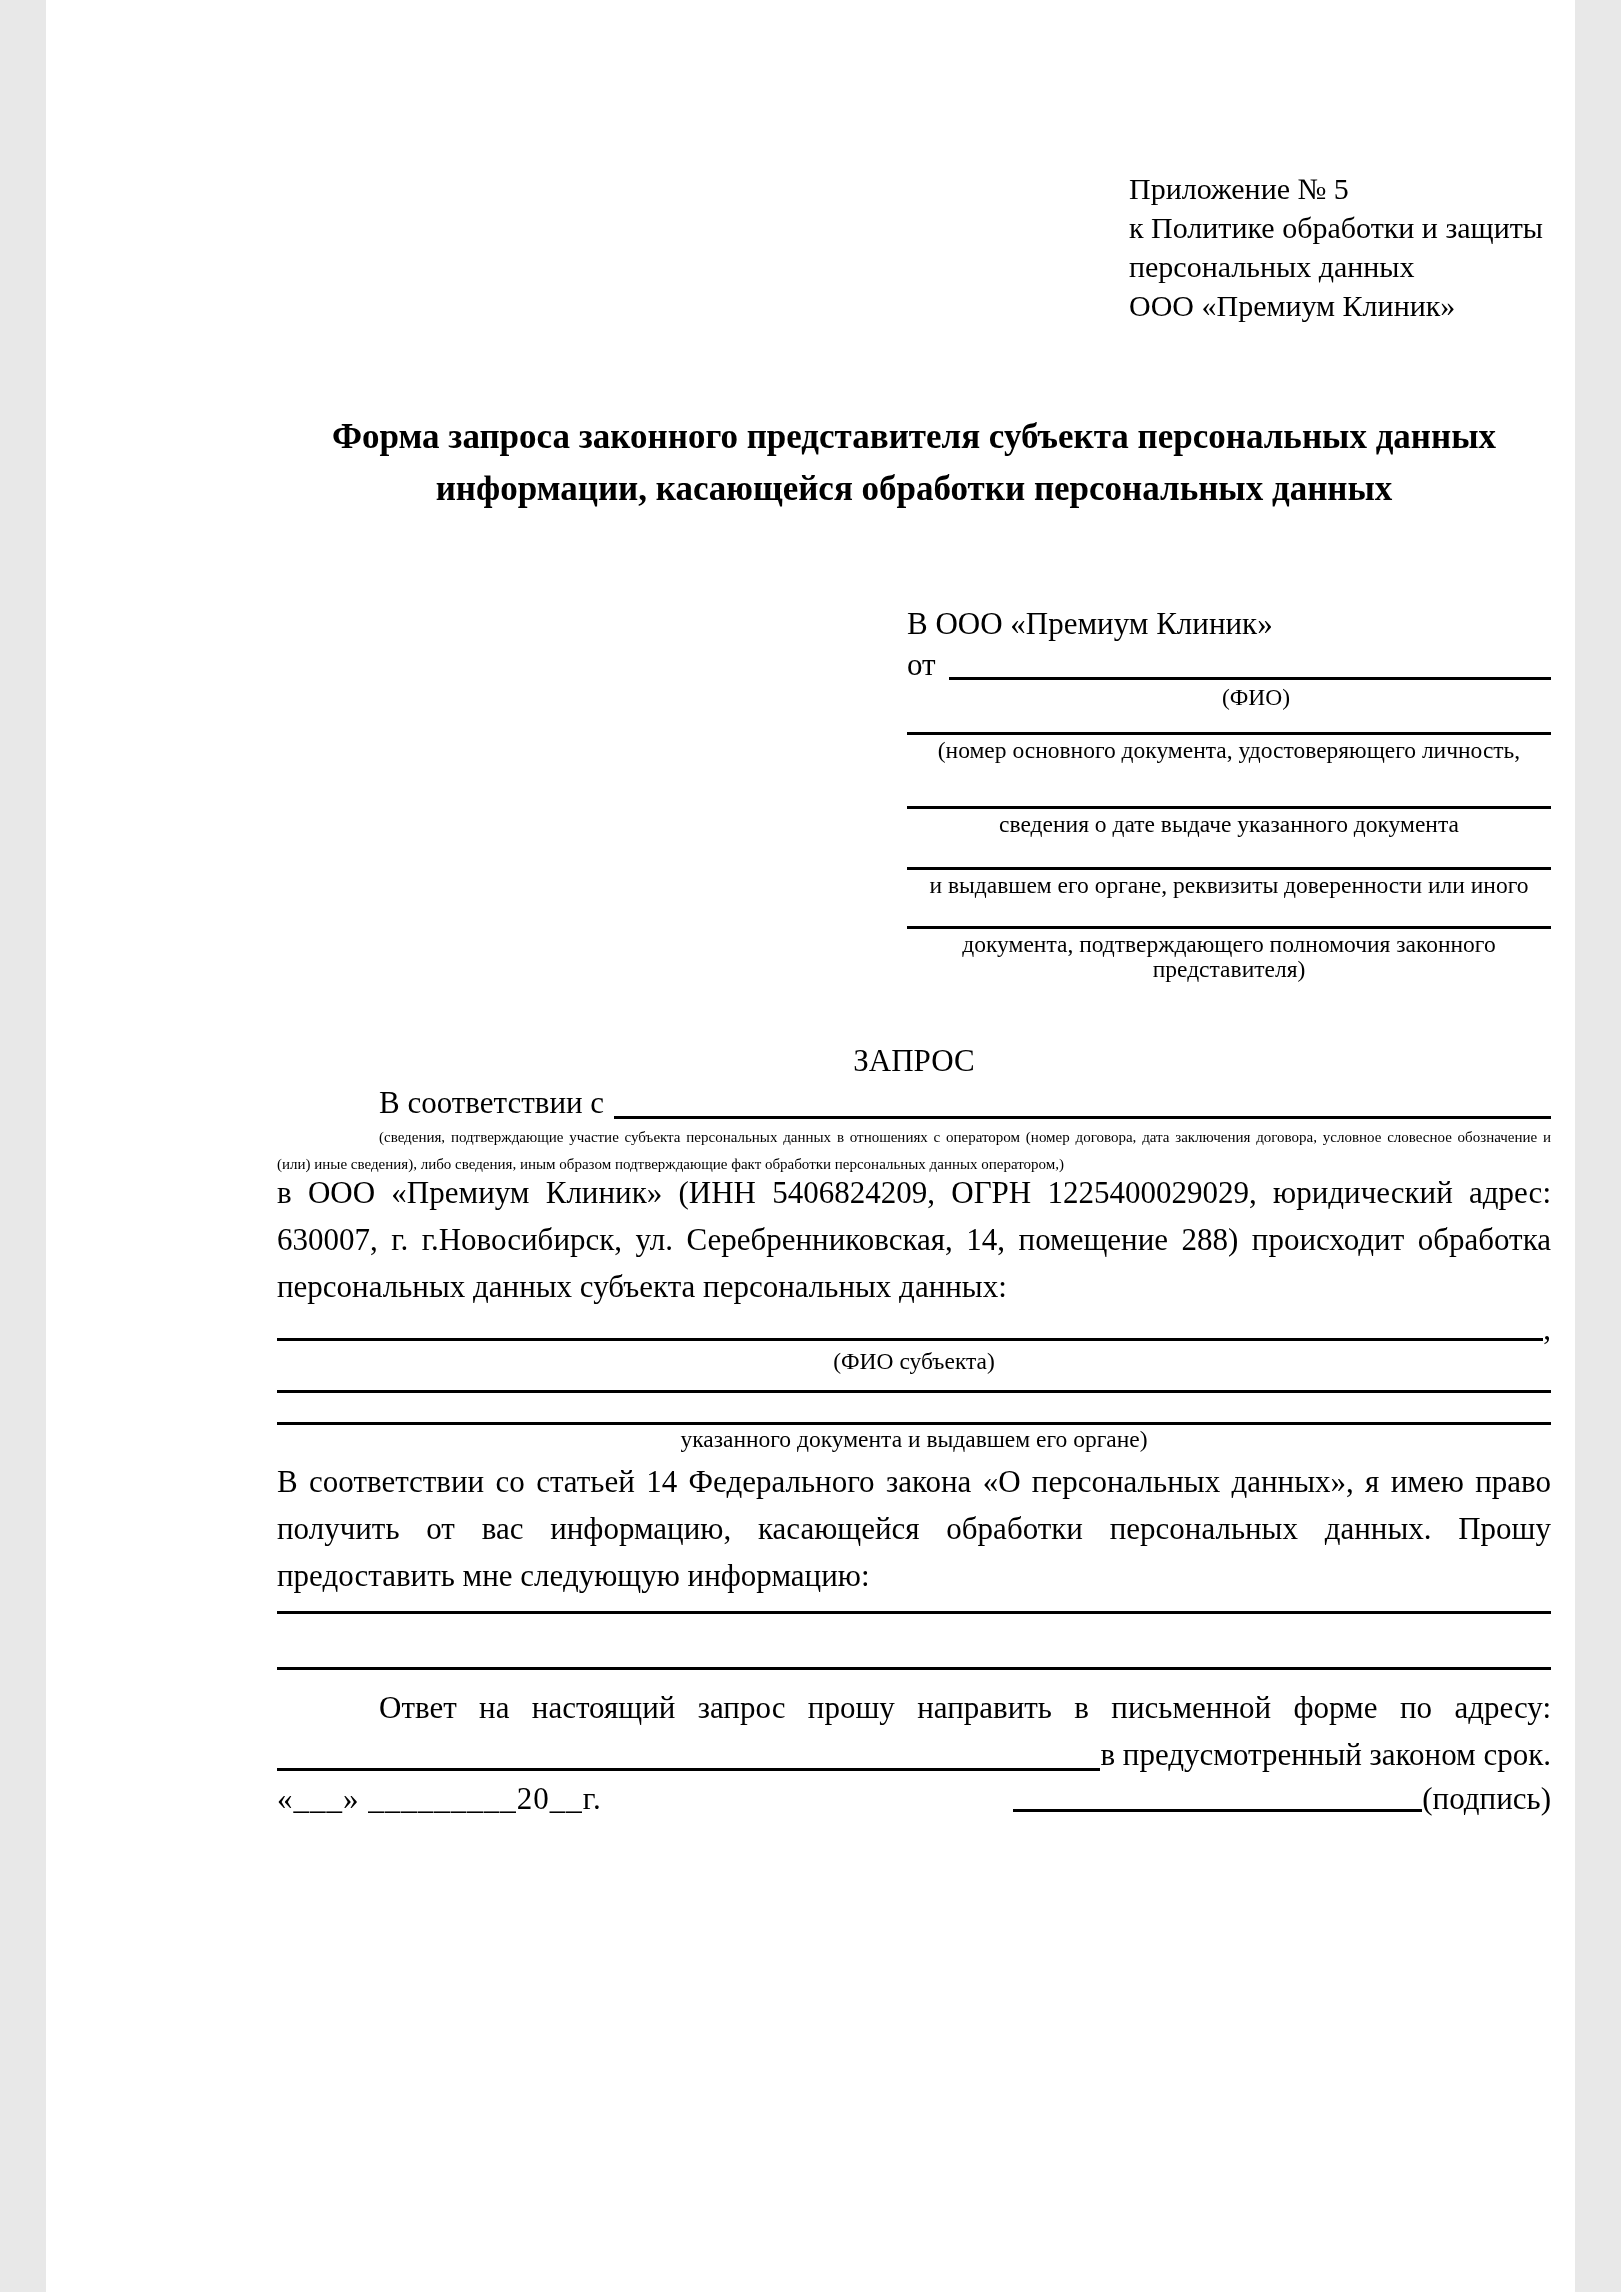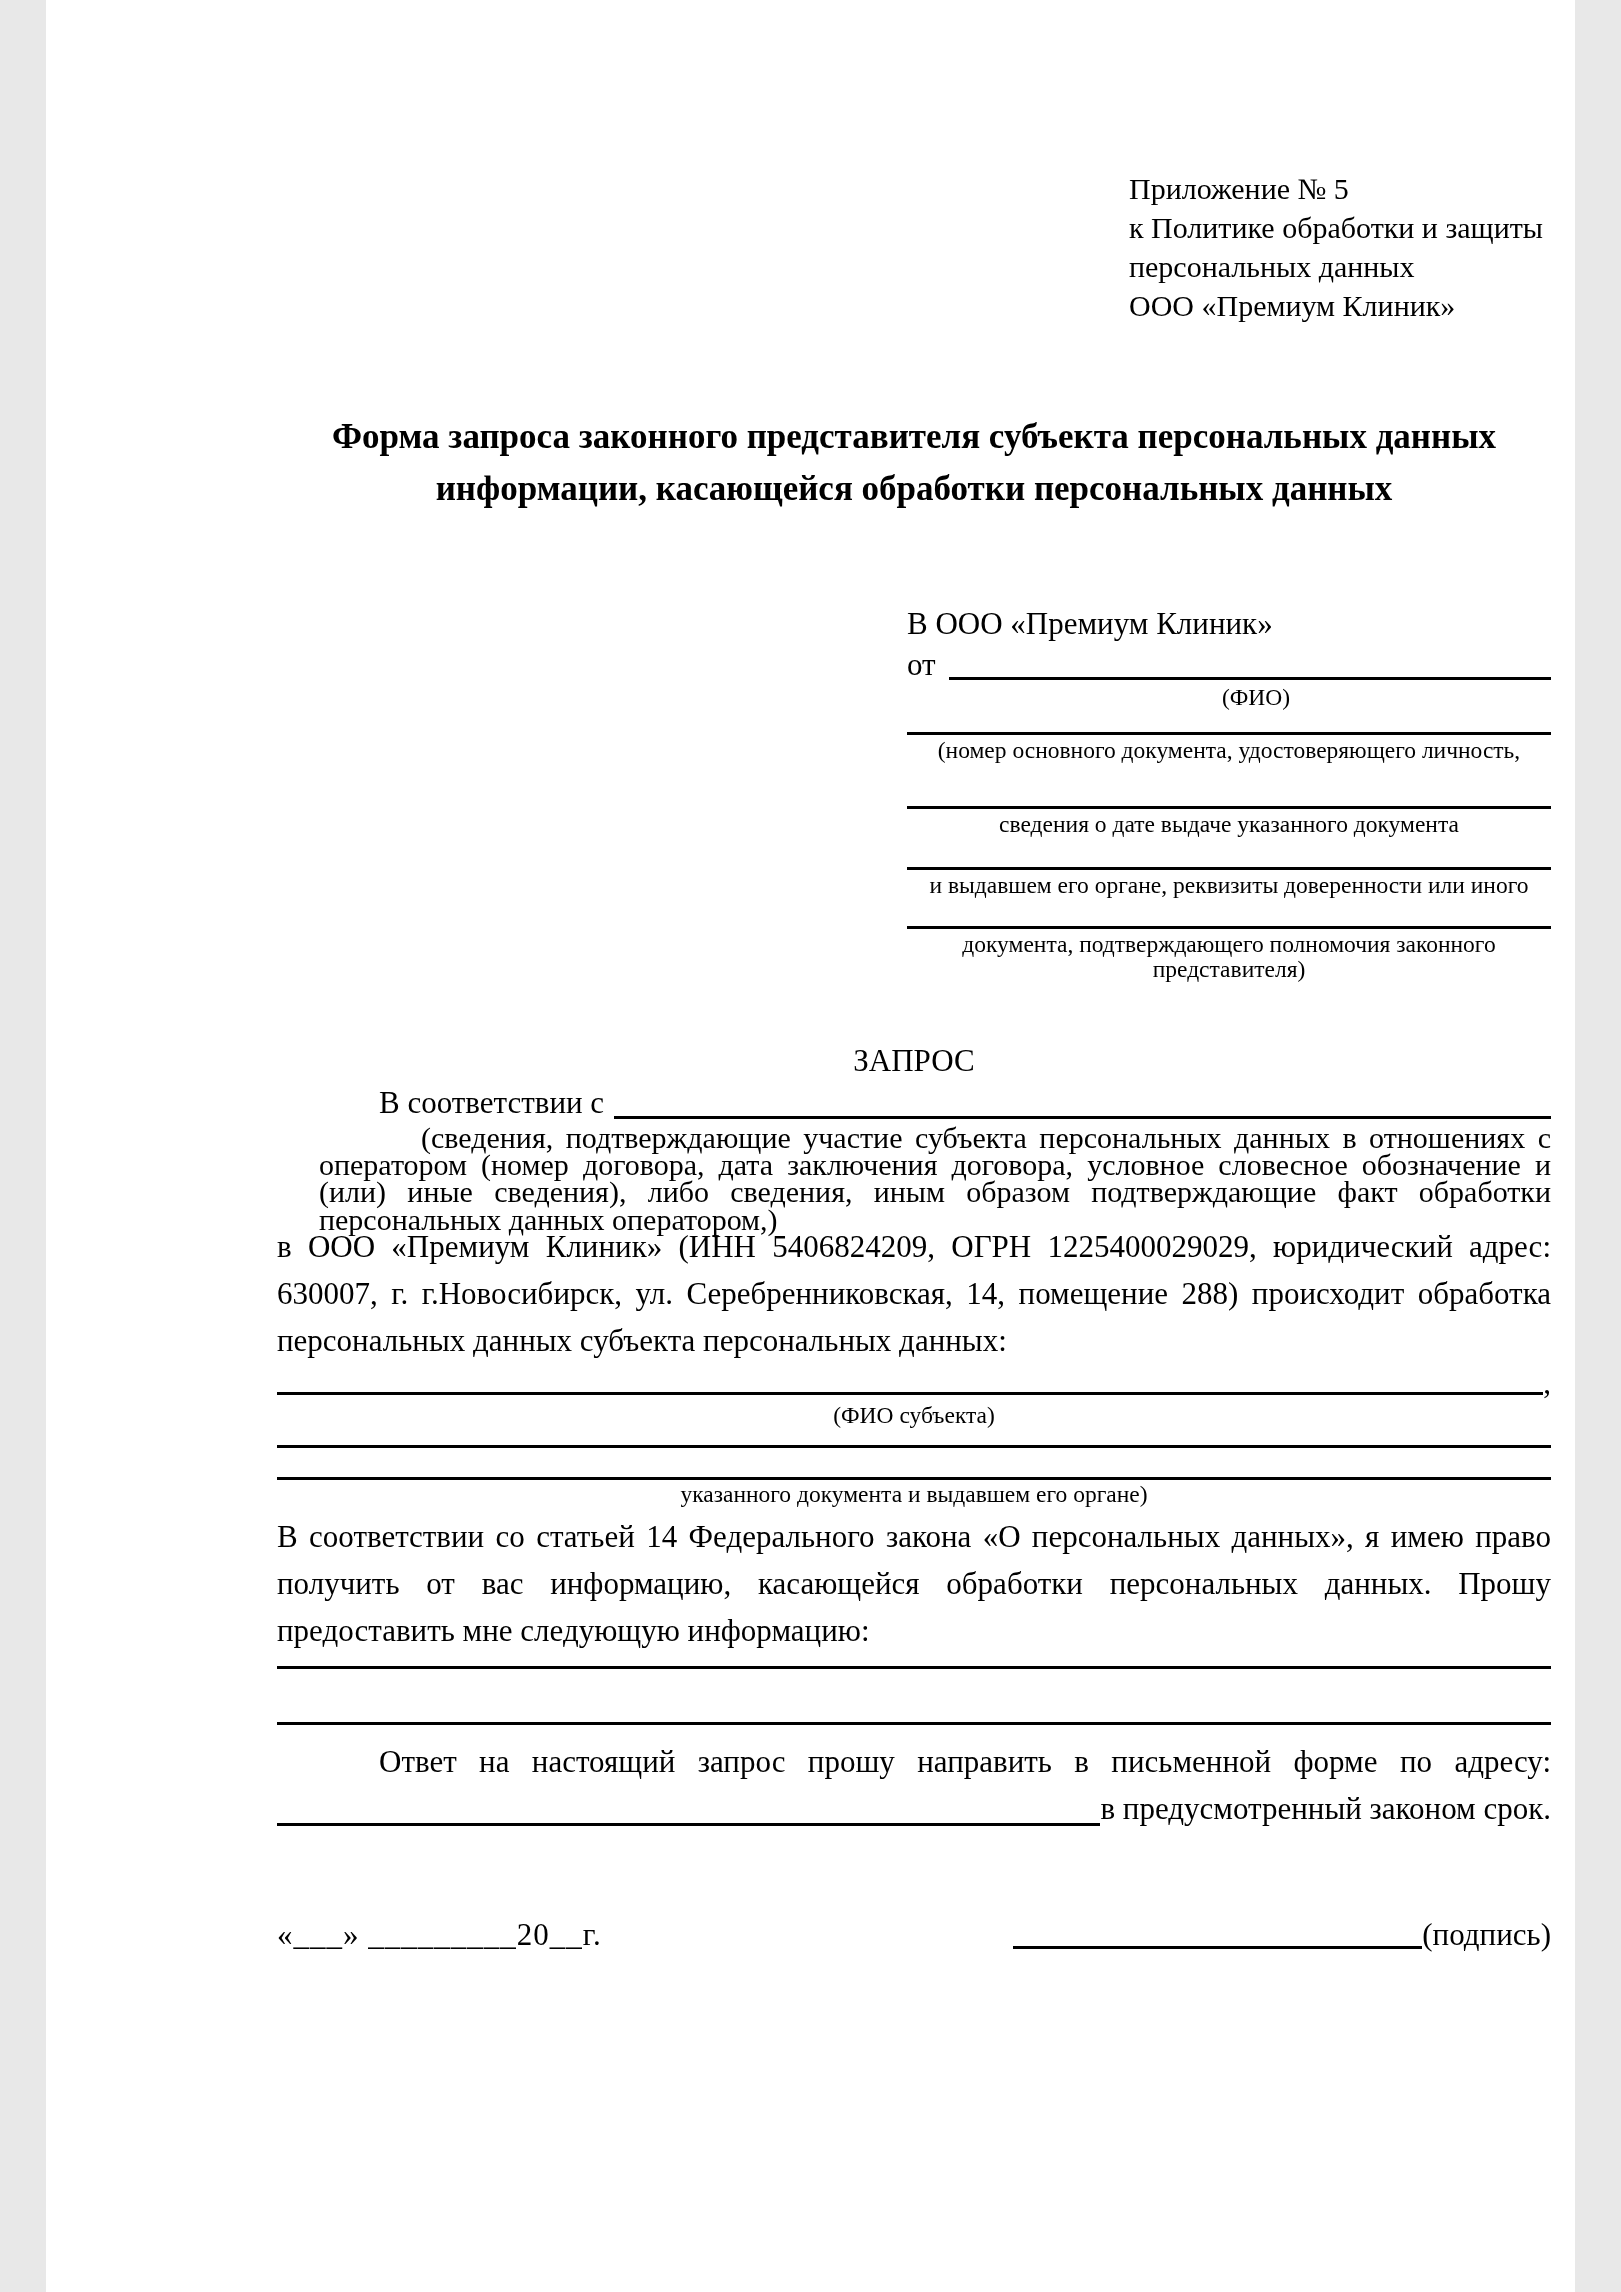--- a/index.html
+++ b/index.html
@@ -66,25 +66,24 @@
   .zapros {
     margin-top: 57px;
     text-align: center;
     line-height: 41px;
   }
 
   .intro-row { display: flex; align-items: flex-end; line-height: 43px; }
   .intro-row .intro-label { white-space: nowrap; padding-left: 102px; padding-right: 9.8px; }
 
   .fine-print {
-    font-size: 30px;
+    font-size: 15px;
     line-height: 27.4px;
     text-align: justify;
     text-indent: 102px;
-    margin-left: 42px;
   }
 
   .para {
     margin: 0;
     text-align: justify;
     line-height: 47px;
   }
   .para-a { margin-top: -9.8px; }
   .para-b { margin-top: 5.9px; }
 
@@ -104,21 +103,20 @@
     line-height: 47px;
     text-align: justify;
     text-align-last: justify;
     text-indent: 102px;
   }
   .answer-row { display: flex; align-items: flex-end; line-height: 47px; }
   .answer-row .wline { flex: 1 1 auto; margin-bottom: 6.9px; }
   .answer-row .answer-tail { white-space: nowrap; }
 
   .date-row {
-    margin-top: 82px;
     display: flex;
     align-items: flex-start;
     line-height: 41px;
   }
   .date-text { white-space: nowrap; letter-spacing: 1px; }
   .sig-block { margin-left: auto; display: flex; align-items: flex-end; }
   .sig-line { width: 409px; border-bottom: 3.9px solid #000; margin-bottom: 6.9px; }
   .sig-caption { white-space: nowrap; }
 </style>
 </head>

